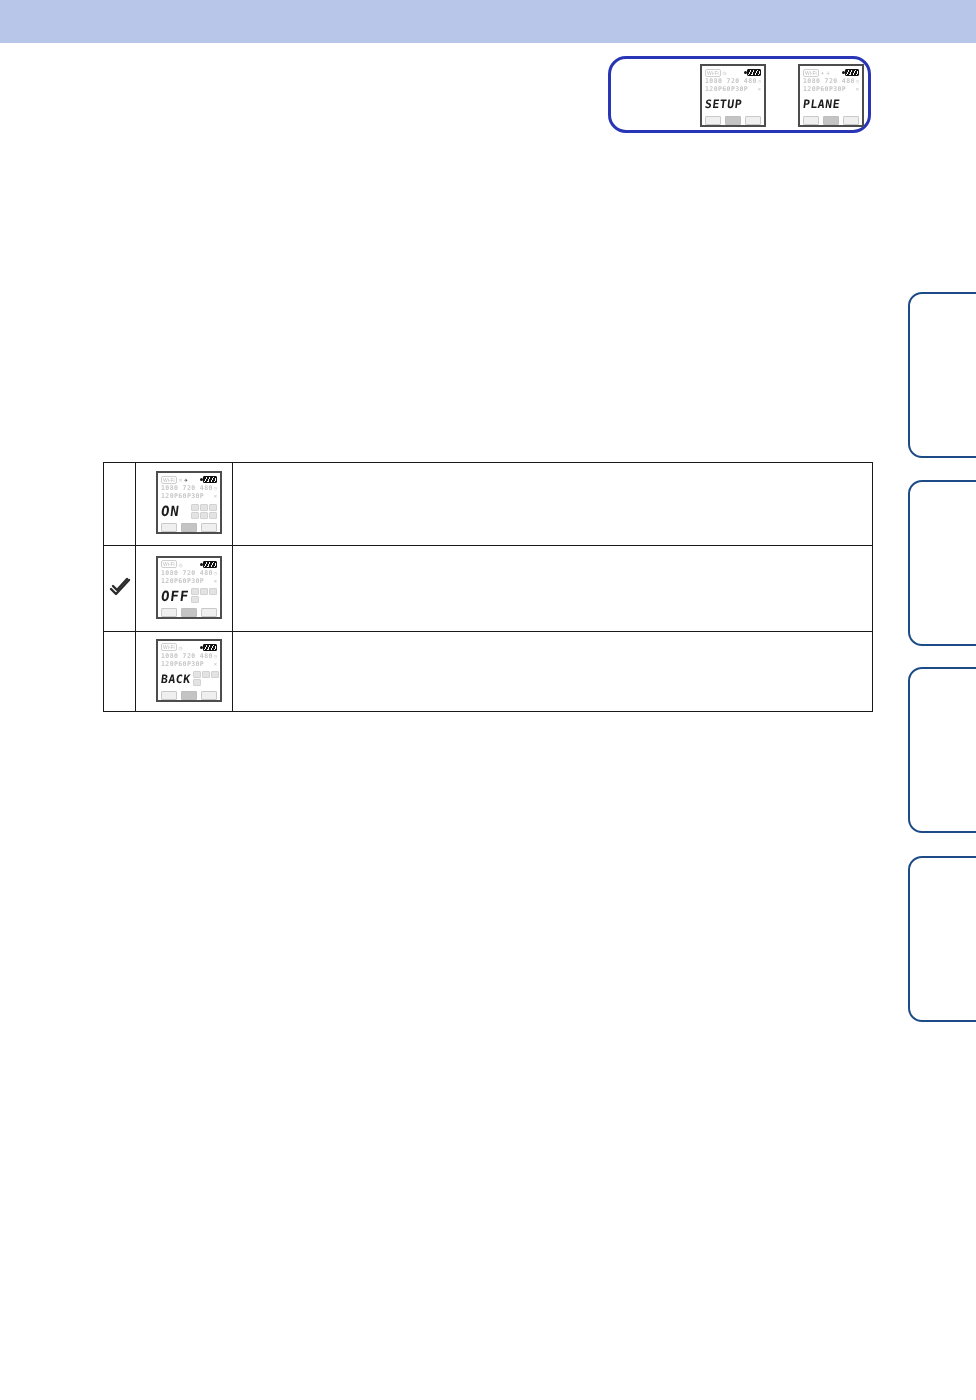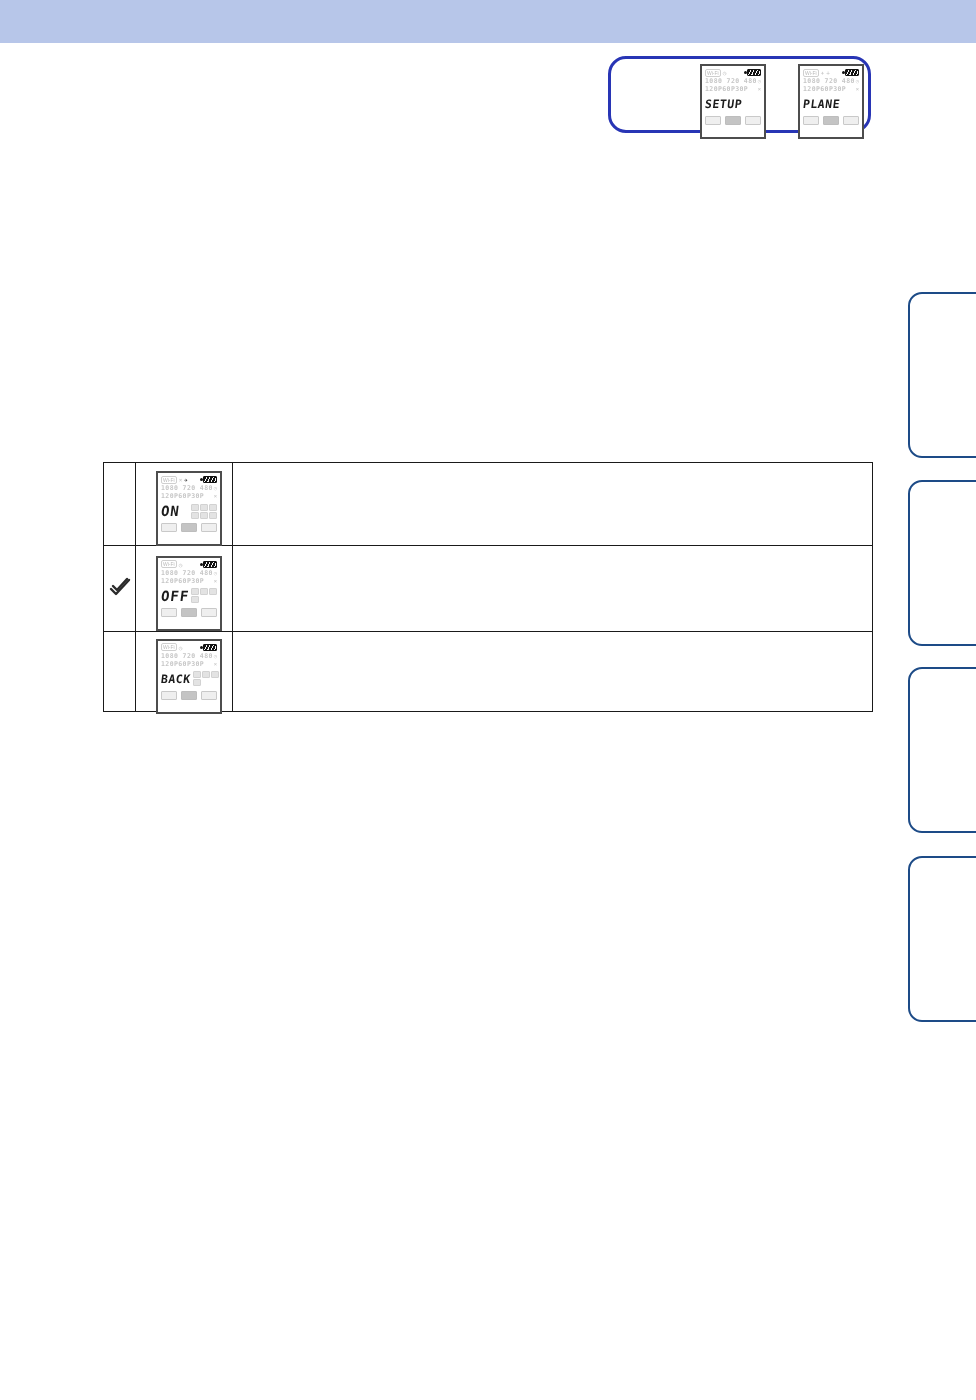--- a/index.html
+++ b/index.html
@@ -18,21 +18,21 @@
   }
 
   
   .top-box {
     position:absolute; left:608px; top:56px; width:263px; height:77px;
     border:3px solid #2835b5; border-radius:18px; background:#fff;
   }
 
   
   .lcd {
-    position:absolute; width:66px; height:75px;
+    position:absolute; width:66px; height:63px;
     border:2px solid #4d4d4d; background:#fff;
     padding:2px 3px; overflow:hidden;
     font-family:"DejaVu Sans Mono", monospace;
   }
   .lcd-status { display:flex; align-items:center; gap:2px; height:9px; }
   .wifi-badge {
     font-size:5px; color:#b9b9b9; border:1px solid #cfcfcf; border-radius:2px;
     padding:0 1px; line-height:6px; font-family:"Liberation Sans", sans-serif;
     white-space:nowrap;
   }

